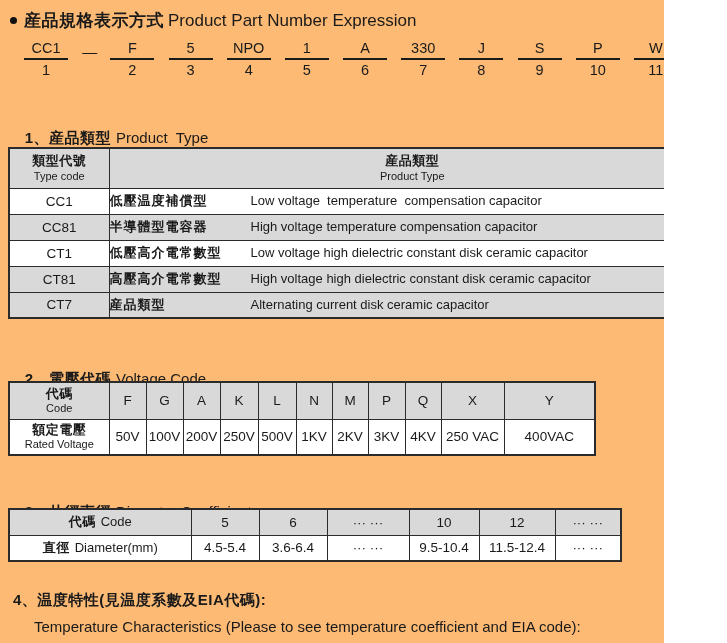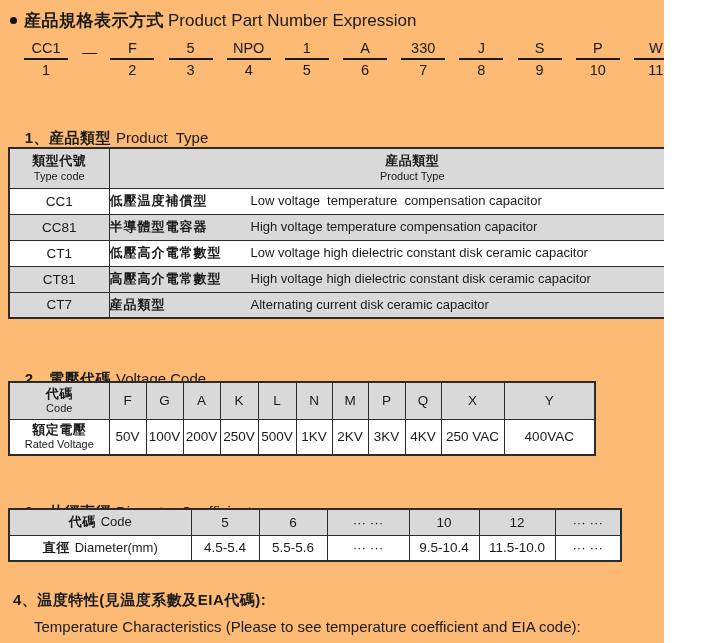--- a/index.html
+++ b/index.html
@@ -258,24 +258,24 @@
         <th>··· ···</th>
         <th>10</th>
         <th>12</th>
         <th>··· ···</th>
       </tr>
       <tr>
         <td class="mix">
           <span class="zh">直徑</span><span class="en">Diameter(mm)</span>
         </td>
         <td>4.5-5.4</td>
-        <td>5.5-5.6</td>
+        <td>3.6-6.4</td>
         <td>··· ···</td>
         <td>9.5-10.4</td>
-        <td>11.5-10.0</td>
+        <td>11.5-12.4</td>
         <td>··· ···</td>
       </tr>
     </tbody>
   </table>
 
   <div id="sec4-zh">4、温度特性(見温度系數及EIA代碼):</div>
   <div id="sec4-en">Temperature Characteristics (Please to see temperature coefficient and EIA code):</div>
 
 </div>
 

